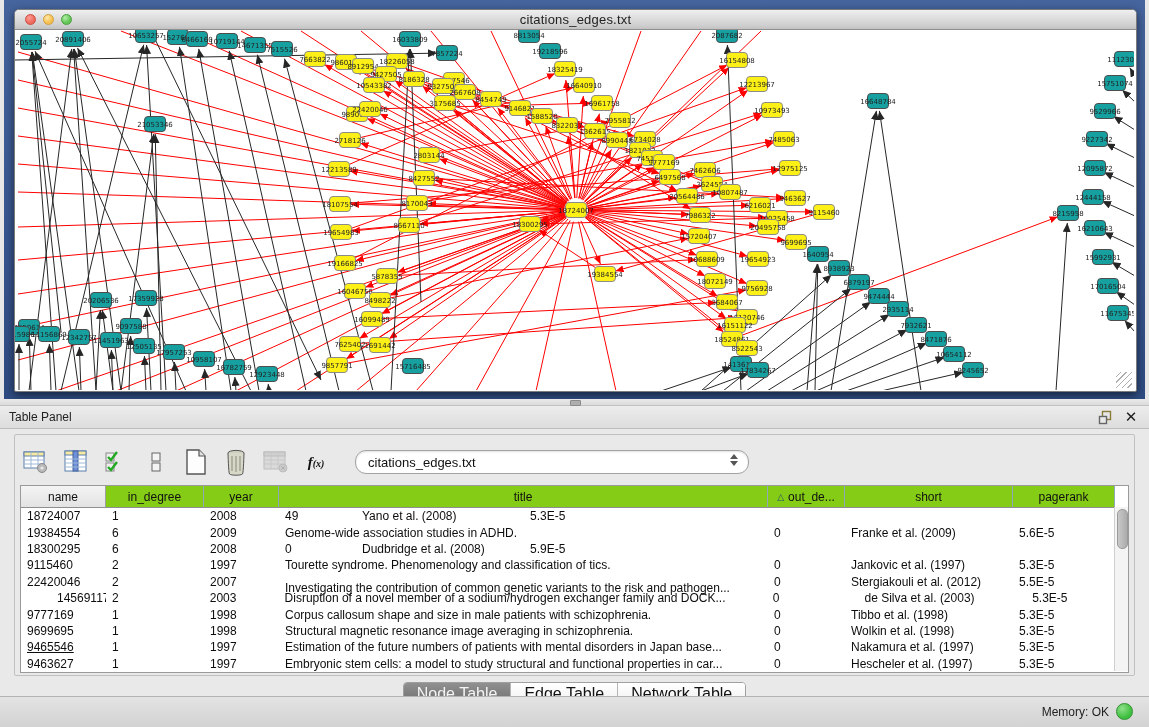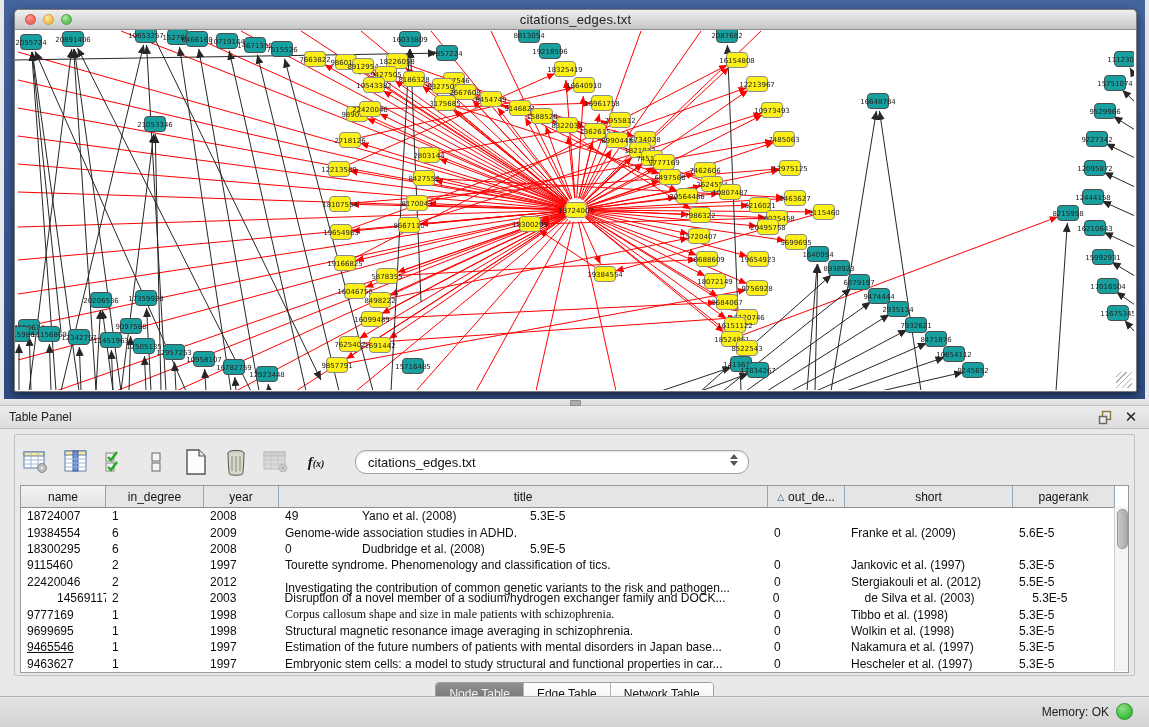--- a/index.html
+++ b/index.html
@@ -92,21 +92,21 @@
   .combo .arrows i.up{border-bottom:5px solid #555;}
   .combo .arrows i.dn{border-top:5px solid #555;}
   
   .grid{
     position:absolute;left:5px;top:50px;width:1107px;height:186px;
     background:#fff;border:1px solid #9a9a9a;overflow:hidden;
   }
   .grid-head{display:flex;height:21px;border-bottom:1px solid #8f8f8f;}
   .gh{
     box-sizing:border-box;height:21px;display:flex;align-items:center;justify-content:center;
-    font-size:12px;color:#111;background:#e5e5e5;border-right:1px solid #8fa9b8;
+    font-size:12px;color:#111;background:#84cc16;border-right:1px solid #8fa9b8;
     white-space:nowrap;overflow:hidden;
   }
   .gh.plain{background:linear-gradient(180deg,#f4f4f4,#e3e3e3);border-right:1px solid #9f9f9f;}
   .gh .sortglyph{font-size:9px;margin-right:4px;color:#20506a;}
   .grid-body{position:relative;}
   .gr{display:flex;height:16.4px;align-items:center;}
   .gc{
     box-sizing:border-box;padding-left:6px;font-size:12px;color:#0d0d0d;
     white-space:nowrap;overflow:hidden;
   }
@@ -120,21 +120,21 @@
   }
   
   .tabs{
     position:absolute;left:0;right:0;top:247px;display:flex;justify-content:center;
   }
   .seg{
     display:flex;border:1px solid #9f9f9f;border-radius:4px;overflow:hidden;
     background:#fff;box-shadow:0 1px 1px rgba(255,255,255,.8), inset 0 1px 0 rgba(255,255,255,.6);
   }
   .seg .tab{
-    padding:2px 13px;font-size:12px;color:#111;background:linear-gradient(180deg,#ffffff,#f1f1f1);
+    padding:2px 13px;font-size:16px;color:#111;background:linear-gradient(180deg,#ffffff,#f1f1f1);
     border-right:1px solid #b5b5b5;height:17px;display:flex;align-items:center;
   }
   .seg .tab:last-child{border-right:none;}
   .seg .tab.sel{background:linear-gradient(180deg,#909090,#6e6e6e);color:#f4f4f4;}
   
   .statusbar{
     position:absolute;left:0;top:696px;width:1149px;height:31px;
     background:linear-gradient(180deg,#e3e3e3,#d2d2d2);border-top:1px solid #b3b3b3;
   }
   .mem{
@@ -1002,40 +1002,40 @@
             <div class="gc" style="width: 98px;">2</div>
             <div class="gc" style="width: 75px;">1997</div>
             <div class="gc" style="width: 489px;">Tourette syndrome. Phenomenology and classification of tics.</div>
             <div class="gc" style="width: 77px;">0</div>
             <div class="gc" style="width: 168px;">Jankovic et al. (1997)</div>
             <div class="gc" style="width: 102px;">5.3E-5</div>
           </div>
           <div class="gr">
             <div class="gc" style="width: 85px;">22420046</div>
             <div class="gc" style="width: 98px;">2</div>
-            <div class="gc" style="width: 75px;">2012</div>
+            <div class="gc" style="width: 75px;">2007</div>
             <div class="gc" style="width: 489px; margin-top: 12px;">Investigating the contribution of common genetic variants to the risk and pathogen...</div>
             <div class="gc" style="width: 77px;">0</div>
             <div class="gc" style="width: 168px;">Stergiakouli et al. (2012)</div>
             <div class="gc" style="width: 102px;">5.5E-5</div>
           </div>
           <div class="gr">
             <div class="gc" style="width: 85px; padding-left: 36px;">14569117</div>
             <div class="gc" style="width: 98px;">2</div>
             <div class="gc" style="width: 75px;">2003</div>
             <div class="gc" style="width: 489px;">Disruption of a novel member of a sodium/hydrogen exchanger family and DOCK...</div>
             <div class="gc" style="width: 77px;">0</div>
             <div class="gc" style="width: 168px; margin-left: 15px;">de Silva et al. (2003)</div>
             <div class="gc" style="width: 102px;">5.3E-5</div>
           </div>
           <div class="gr">
             <div class="gc" style="width: 85px;">9777169</div>
             <div class="gc" style="width: 98px;">1</div>
             <div class="gc" style="width: 75px;">1998</div>
-            <div class="gc" style="width: 489px; font-family: Liberation Serif, serif;">Corpus callosum shape and size in male patients with schizophrenia.</div>
+            <div class="gc" style="width: 489px;">Corpus callosum shape and size in male patients with schizophrenia.</div>
             <div class="gc" style="width: 77px;">0</div>
             <div class="gc" style="width: 168px;">Tibbo et al. (1998)</div>
             <div class="gc" style="width: 102px;">5.3E-5</div>
           </div>
           <div class="gr">
             <div class="gc" style="width: 85px;">9699695</div>
             <div class="gc" style="width: 98px;">1</div>
             <div class="gc" style="width: 75px;">1998</div>
             <div class="gc" style="width: 489px;">Structural magnetic resonance image averaging in schizophrenia.</div>
             <div class="gc" style="width: 77px;">0</div>

